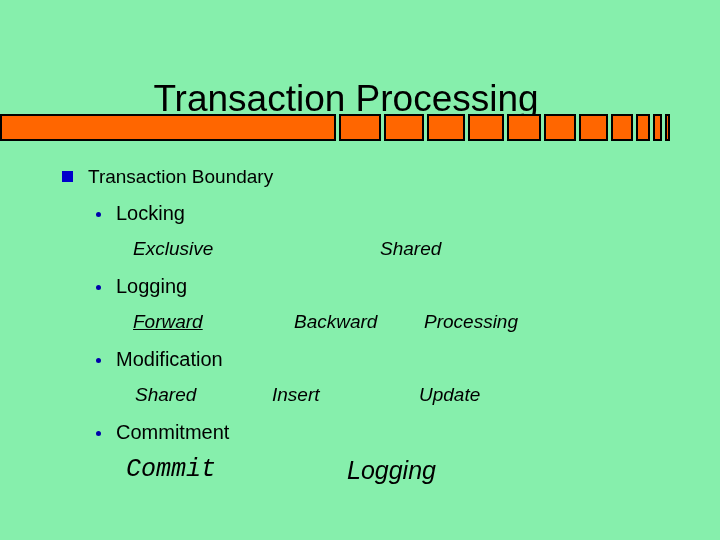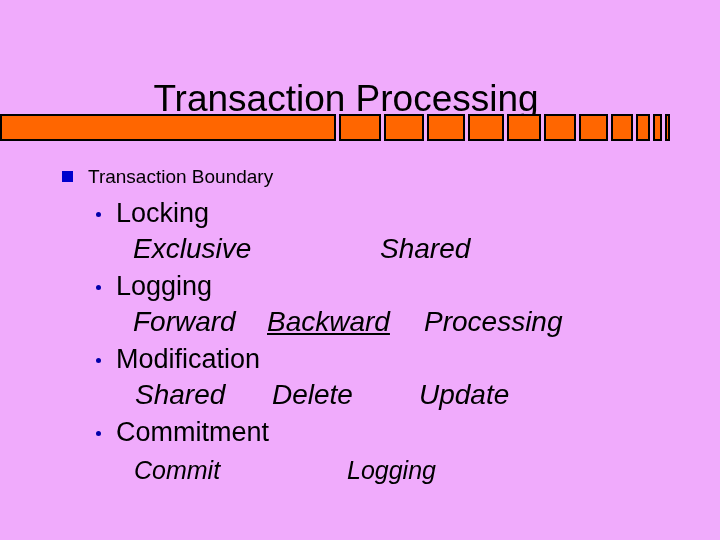--- a/index.html
+++ b/index.html
@@ -99,52 +99,52 @@
     top: 14px;
     width: 5px;
     height: 5px;
     background: #0000aa;
     border-radius: 50%;
   }
   .l2-text {
     position: absolute;
     left: 116px;
     top: 0;
-    font-size: 27px;
+    font-size: 20px;
     line-height: 30px;
     color: #000000;
     white-space: nowrap;
   }
 
   
   .l3-row {
     position: relative;
     height: 37px;
   }
   .term {
     position: absolute;
     top: 0;
-    font-size: 28px;
+    font-size: 19px;
     line-height: 30px;
     font-style: italic;
     color: #000000;
     white-space: nowrap;
   }
   .l3-row.big {
     height: 42px;
   }
   .l3-row.big .term {
     font-size: 25px;
     line-height: 34px;
   }
 </style>
 </head>
 <body>
 
-<div id="slide" style="background: #f0abfc;">
+<div id="slide" style="background: #86efac;">
 
   <h1 id="slide-title" style="color: rgb(0, 0, 0);">Transaction Processing</h1>
 
   <div id="divider-bar">
       <div class="bar-segment" style="width: 336px; background: rgb(255, 102, 0); border-color: rgb(0, 0, 0);"></div>
       <div class="bar-segment" style="width: 42px; background: rgb(255, 102, 0); border-color: rgb(0, 0, 0);"></div>
       <div class="bar-segment" style="width: 40px; background: rgb(255, 102, 0); border-color: rgb(0, 0, 0);"></div>
       <div class="bar-segment" style="width: 38px; background: rgb(255, 102, 0); border-color: rgb(0, 0, 0);"></div>
       <div class="bar-segment" style="width: 36px; background: rgb(255, 102, 0); border-color: rgb(0, 0, 0);"></div>
       <div class="bar-segment" style="width: 34px; background: rgb(255, 102, 0); border-color: rgb(0, 0, 0);"></div>
@@ -170,37 +170,37 @@
         </div>
         <div class="l3-row">
           <span class="term" style="left: 133px;">Exclusive</span>
           <span class="term" style="left: 348px; margin-left: 32px;">Shared</span>
         </div>
         <div class="l2-row">
           <span class="l2-marker" style="background: rgb(0, 0, 170);"></span>
           <span class="l2-text">Logging</span>
         </div>
         <div class="l3-row">
-          <span class="term" style="left: 133px;">Forward</span>
-          <span class="term" style="left: 267px; text-decoration: underline;">Backward</span>
+          <span class="term" style="left: 133px; text-decoration: underline;">Forward</span>
+          <span class="term" style="left: 294px;">Backward</span>
           <span class="term" style="left: 424px;">Processing</span>
         </div>
         <div class="l2-row">
           <span class="l2-marker" style="background: rgb(0, 0, 170);"></span>
           <span class="l2-text">Modification</span>
         </div>
         <div class="l3-row">
           <span class="term" style="left: 135px;">Shared</span>
-          <span class="term" style="left: 272px;">Delete</span>
+          <span class="term" style="left: 272px;">Insert</span>
           <span class="term" style="left: 419px;">Update</span>
         </div>
         <div class="l2-row">
           <span class="l2-marker" style="background: rgb(0, 0, 170);"></span>
           <span class="l2-text">Commitment</span>
         </div>
         <div class="l3-row big">
-          <span class="term" style="left: 134px;">Commit</span>
+          <span class="term" style="left: 126px; font-family: Liberation Mono, monospace;">Commit</span>
           <span class="term" style="left: 347px;">Logging</span>
         </div>
       </div>
 
   </div>
 </div>
 
 </body></html>

